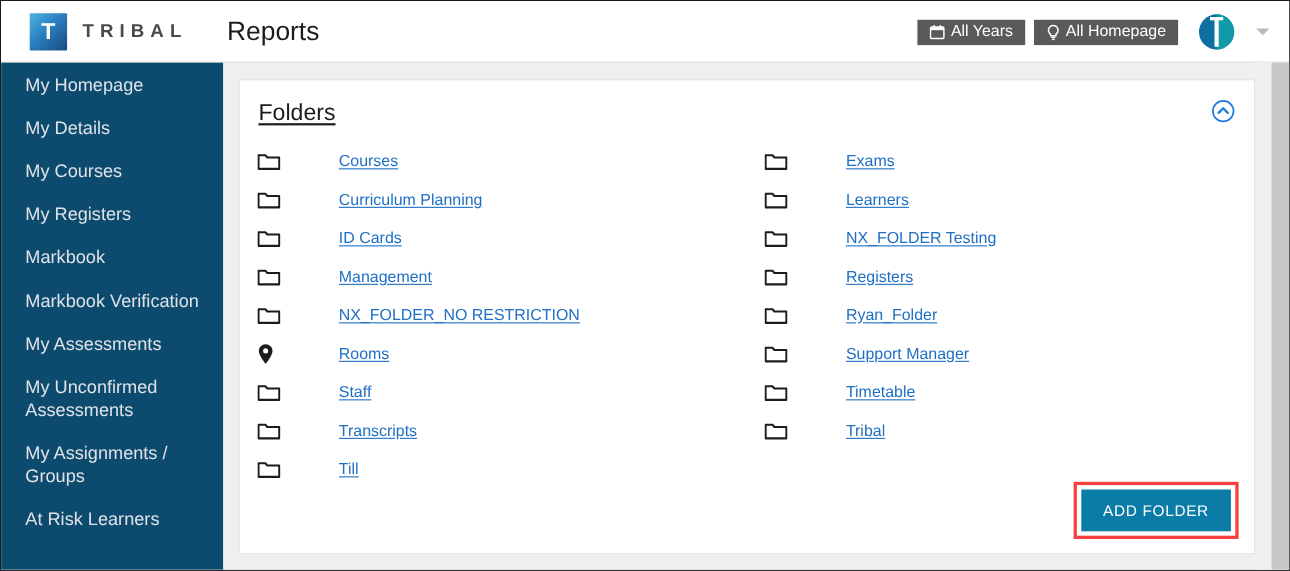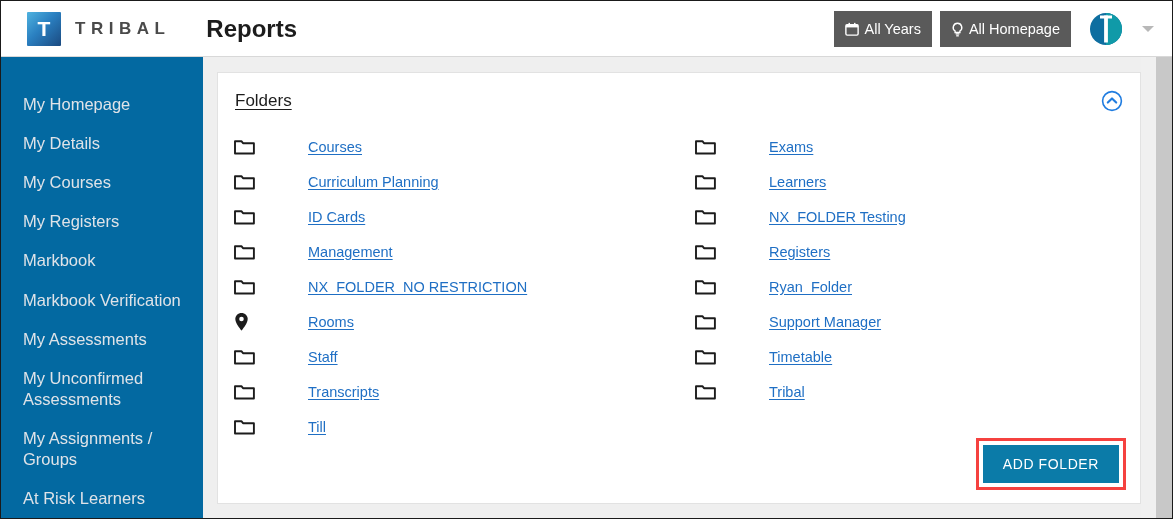--- a/index.html
+++ b/index.html
@@ -39,29 +39,29 @@
     color: #ffffff; font-size: 21px; font-weight: bold;
     font-family: "Liberation Sans", sans-serif; line-height: 1;
   }
   .brand-text {
     margin-left: 14px;
     font-size: 17px; font-weight: bold; color: #4a4a4a;
     letter-spacing: 5.5px;
   }
   .page-title {
     margin-left: 36px;
-    font-size: 24px; color: #1c1c1c; font-weight: bold;
+    font-size: 24px; color: #1c1c1c; font-weight: normal;
   }
   .header-right {
     position: absolute; right: 16px; top: 0; height: 56px;
     display: flex; align-items: center; gap: 8px;
   }
   .pill-btn {
     background: #5a5a5a; color: #ffffff;
-    border: none; height: 36px;
+    border: none; height: 23px;
     padding: 0 11px;
     font-size: 14.5px;
     font-family: "Liberation Sans", sans-serif;
     display: flex; align-items: center; gap: 5px;
     cursor: pointer;
   }
   .pill-btn svg { display: block; }
   .avatar {
     width: 34px; height: 34px; border-radius: 50%;
     margin-left: 10px;
@@ -74,22 +74,22 @@
     border-left: 6px solid transparent;
     border-right: 6px solid transparent;
     border-top: 6px solid #b8b8b8;
     cursor: pointer;
   }
 
   
   .sidebar {
     position: absolute; left: 0; top: 56px;
     width: 202px; height: 461px;
-    background: #0369a1;
-    padding-top: 28px;
+    background: #0c4a6e;
+    padding-top: 2px;
     overflow: hidden;
   }
   .nav-item {
     color: #dfe3e8;
     font-size: 16.5px;
     line-height: 1.28;
     padding: 9px 0 9px 22px;
     cursor: pointer;
   }
 
@@ -102,21 +102,21 @@
   }
   .card {
     position: absolute;
     left: 14px; top: 15px;
     width: 924px; height: 432px;
     background: #ffffff;
     border: 1px solid #e2e2e2;
   }
   .card-title {
     position: absolute; left: 17px; top: 18px;
-    font-size: 17px; color: #1c1c1c;
+    font-size: 21px; color: #1c1c1c;
     text-decoration: underline;
     text-underline-offset: 3px;
   }
   .collapse-btn {
     position: absolute; right: 17px; top: 17px;
     width: 22px; height: 22px;
     cursor: pointer;
   }
 
   .folder-cols {

